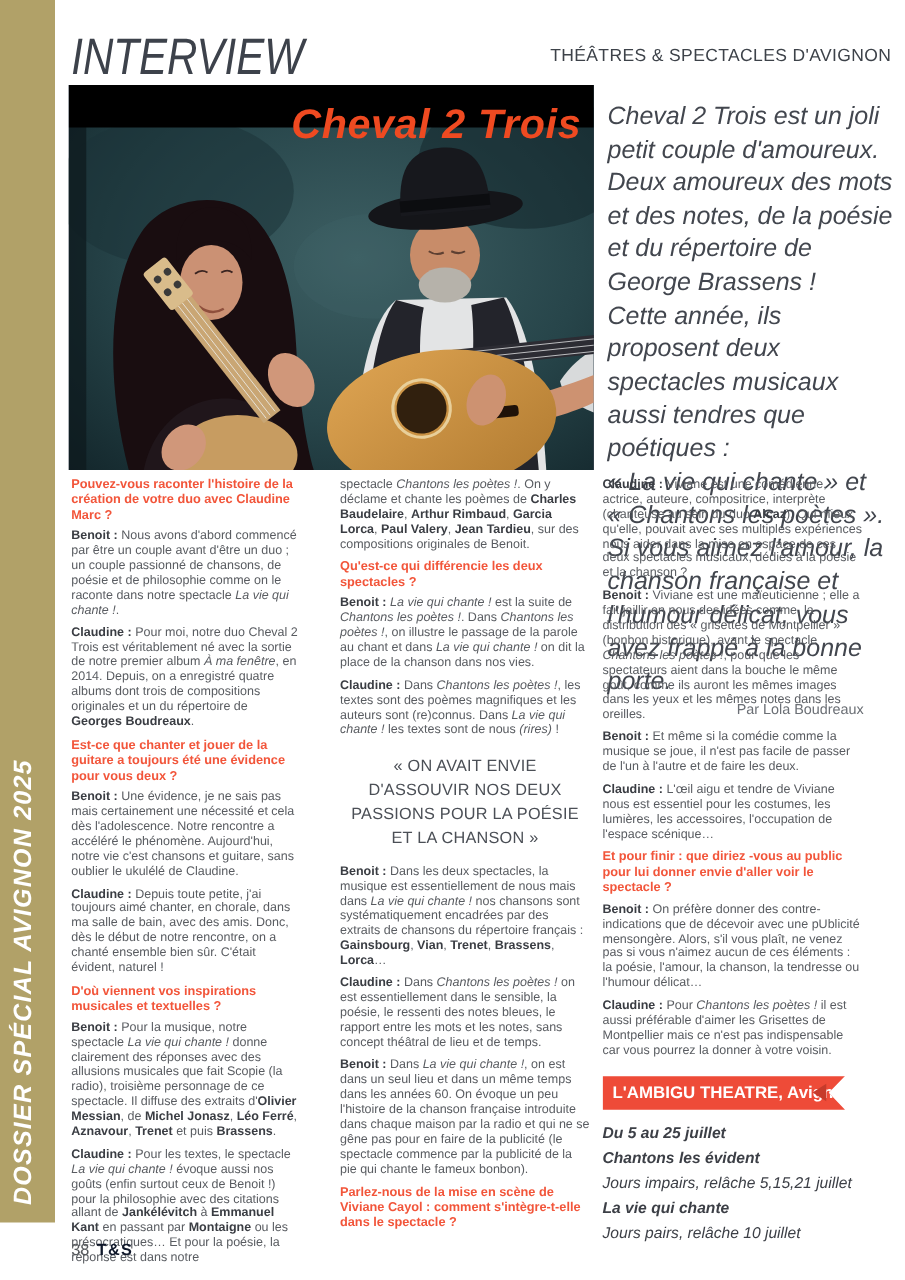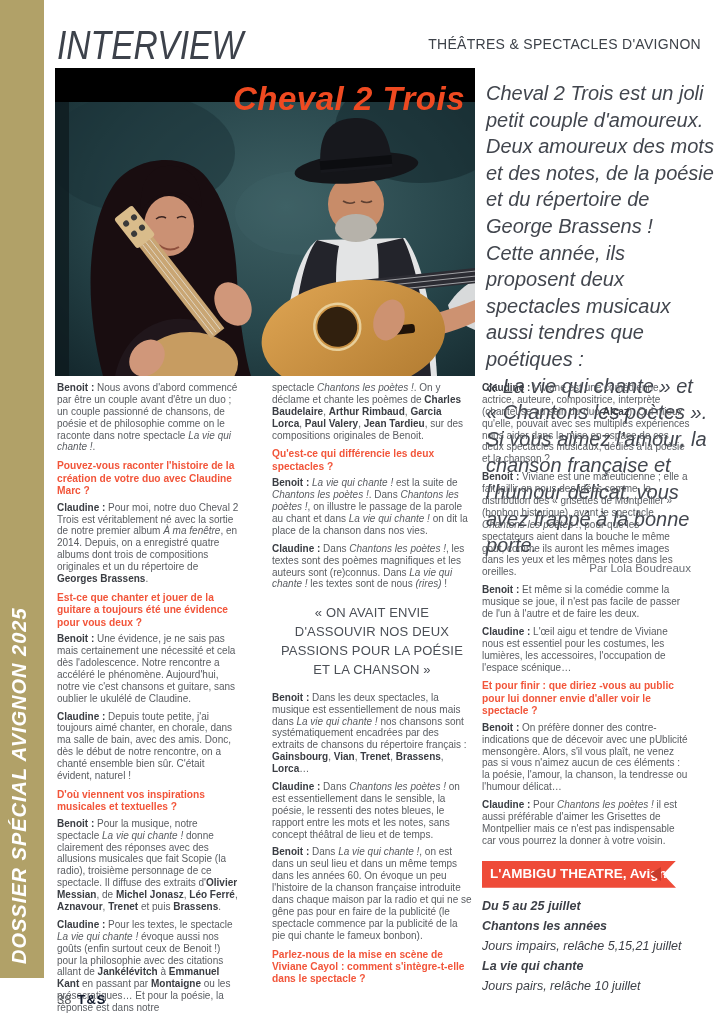--- a/index.html
+++ b/index.html
@@ -17,21 +17,21 @@
     font-size:20px;font-weight:700;font-style:italic;color:#ffffff;
     letter-spacing:1px;white-space:nowrap;
   }
   
   .section-label{
     position:absolute;left:57px;top:22px;
     font-size:41px;font-style:italic;font-weight:400;color:#3d424b;
     transform:scaleX(.82);transform-origin:left top;white-space:nowrap;
   }
   .mag-title{
-    position:absolute;right:23px;top:36px;
+    position:absolute;right:11px;top:36px;
     font-size:14px;color:#3d4249;letter-spacing:.3px;white-space:nowrap;
   }
   
   .photo{position:absolute;left:55px;top:68px;width:420px;height:308px;background:#0f172a;}
   .photo svg{display:block;}
   .photo-title{
     position:absolute;top:12px;right:10px;
     font-size:33px;font-weight:700;font-style:italic;color:#ef4a21;
     letter-spacing:.5px;white-space:nowrap;
   }
@@ -161,23 +161,23 @@
 <div class="intro-col">
   <div class="intro-text">Cheval 2 Trois est un joli petit couple d'amoureux. Deux amoureux des mots et des notes, de la poésie et du répertoire de George Brassens !
 Cette année, ils proposent deux spectacles musicaux aussi tendres que poétiques :
 « La vie qui chante » et
 « Chantons les poètes ».
 Si vous aimez l'amour, la chanson française et l'humour délicat, vous avez frappé à la bonne porte.</div>
   <div class="byline">Par Lola Boudreaux</div>
 </div>
 
 <div class="col" id="col1">
+    <div class="item q">Pouvez-vous raconter l'histoire de la création de votre duo avec Claudine Marc ?</div>
     <div class="item p"><b>Benoit :</b> Nous avons d'abord commencé par être un couple avant d'être un duo ; un couple passionné de chansons, de poésie et de philosophie comme on le raconte dans notre spectacle <i>La vie qui chante !</i>.</div>
-    <div class="item q">Pouvez-vous raconter l'histoire de la création de votre duo avec Claudine Marc ?</div>
-    <div class="item p"><b>Claudine :</b> Pour moi, notre duo Cheval 2 Trois est véritablement né avec la sortie de notre premier album <i>À ma fenêtre</i>, en 2014. Depuis, on a enregistré quatre albums dont trois de compositions originales et un du répertoire de <b>Georges Brassens</b>.</div>
+    <div class="item p"><b>Claudine :</b> Pour moi, notre duo Cheval 2 Trois est véritablement né avec la sortie de notre premier album <i>À ma fenêtre</i>, en 2014. Depuis, on a enregistré quatre albums dont trois de compositions originales et un du répertoire de <b>Georges Boudreaux</b>.</div>
     <div class="item q">Est-ce que chanter et jouer de la guitare a toujours été une évidence pour vous deux ?</div>
     <div class="item p"><b>Benoit :</b> Une évidence, je ne sais pas mais certainement une nécessité et cela dès l'adolescence. Notre rencontre a accéléré le phénomène. Aujourd'hui, notre vie c'est chansons et guitare, sans oublier le ukulélé de Claudine.</div>
     <div class="item p"><b>Claudine :</b> Depuis toute petite, j'ai toujours aimé chanter, en chorale, dans ma salle de bain, avec des amis. Donc, dès le début de notre rencontre, on a chanté ensemble bien sûr. C'était évident, naturel !</div>
     <div class="item q">D'où viennent vos inspirations musicales et textuelles ?</div>
     <div class="item p"><b>Benoit :</b> Pour la musique, notre spectacle <i>La vie qui chante !</i> donne clairement des réponses avec des allusions musicales que fait Scopie (la radio), troisième personnage de ce spectacle. Il diffuse des extraits d'<b>Olivier Messian</b>, de <b>Michel Jonasz</b>, <b>Léo Ferré</b>, <b>Aznavour</b>, <b>Trenet</b> et puis <b>Brassens</b>.</div>
     <div class="item p"><b>Claudine :</b> Pour les textes, le spectacle <i>La vie qui chante !</i> évoque aussi nos goûts (enfin surtout ceux de Benoit !) pour la philosophie avec des citations allant de <b>Jankélévitch</b> à <b>Emmanuel Kant</b> en passant par <b>Montaigne</b> ou les présocratiques… Et pour la poésie, la réponse est dans notre</div>
   </div>
 <div class="col" id="col2">
     <div class="item p">spectacle <i>Chantons les poètes !</i>. On y déclame et chante les poèmes de <b>Charles Baudelaire</b>, <b>Arthur Rimbaud</b>, <b>Garcia Lorca</b>, <b>Paul Valery</b>, <b>Jean Tardieu</b>, sur des compositions originales de Benoit.</div>
     <div class="item q">Qu'est-ce qui différencie les deux spectacles ?</div>
@@ -199,21 +199,21 @@
       <div class="item p"><b>Benoit :</b> On préfère donner des contre-indications que de décevoir avec une pUblicité mensongère. Alors, s'il vous plaît, ne venez pas si vous n'aimez aucun de ces éléments : la poésie, l'amour, la chanson, la tendresse ou l'humour délicat…</div>
       <div class="item p"><b>Claudine :</b> Pour <i>Chantons les poètes !</i> il est aussi préférable d'aimer les Grisettes de Montpellier mais ce n'est pas indispensable car vous pourrez la donner à votre voisin.</div>
     </div>
   <div class="venue">
     <div class="venue-banner">
       <span>L'AMBIGU THEATRE, Avignon</span>
       <span class="banner-notch"></span>
     </div>
     <div class="venue-schedule">
         <div class="sched-line bold">Du 5 au 25 juillet</div>
-        <div class="sched-line bold">Chantons les années</div>
+        <div class="sched-line bold">Chantons les évident</div>
         <div class="sched-line">Jours impairs, relâche 5,15,21 juillet</div>
         <div class="sched-line bold">La vie qui chante</div>
         <div class="sched-line">Jours pairs, relâche 10 juillet</div>
       </div>
   </div>
 </div>
 
 <div class="footer">
   <span>38</span><span class="ts">T&amp;S</span>
 </div>

